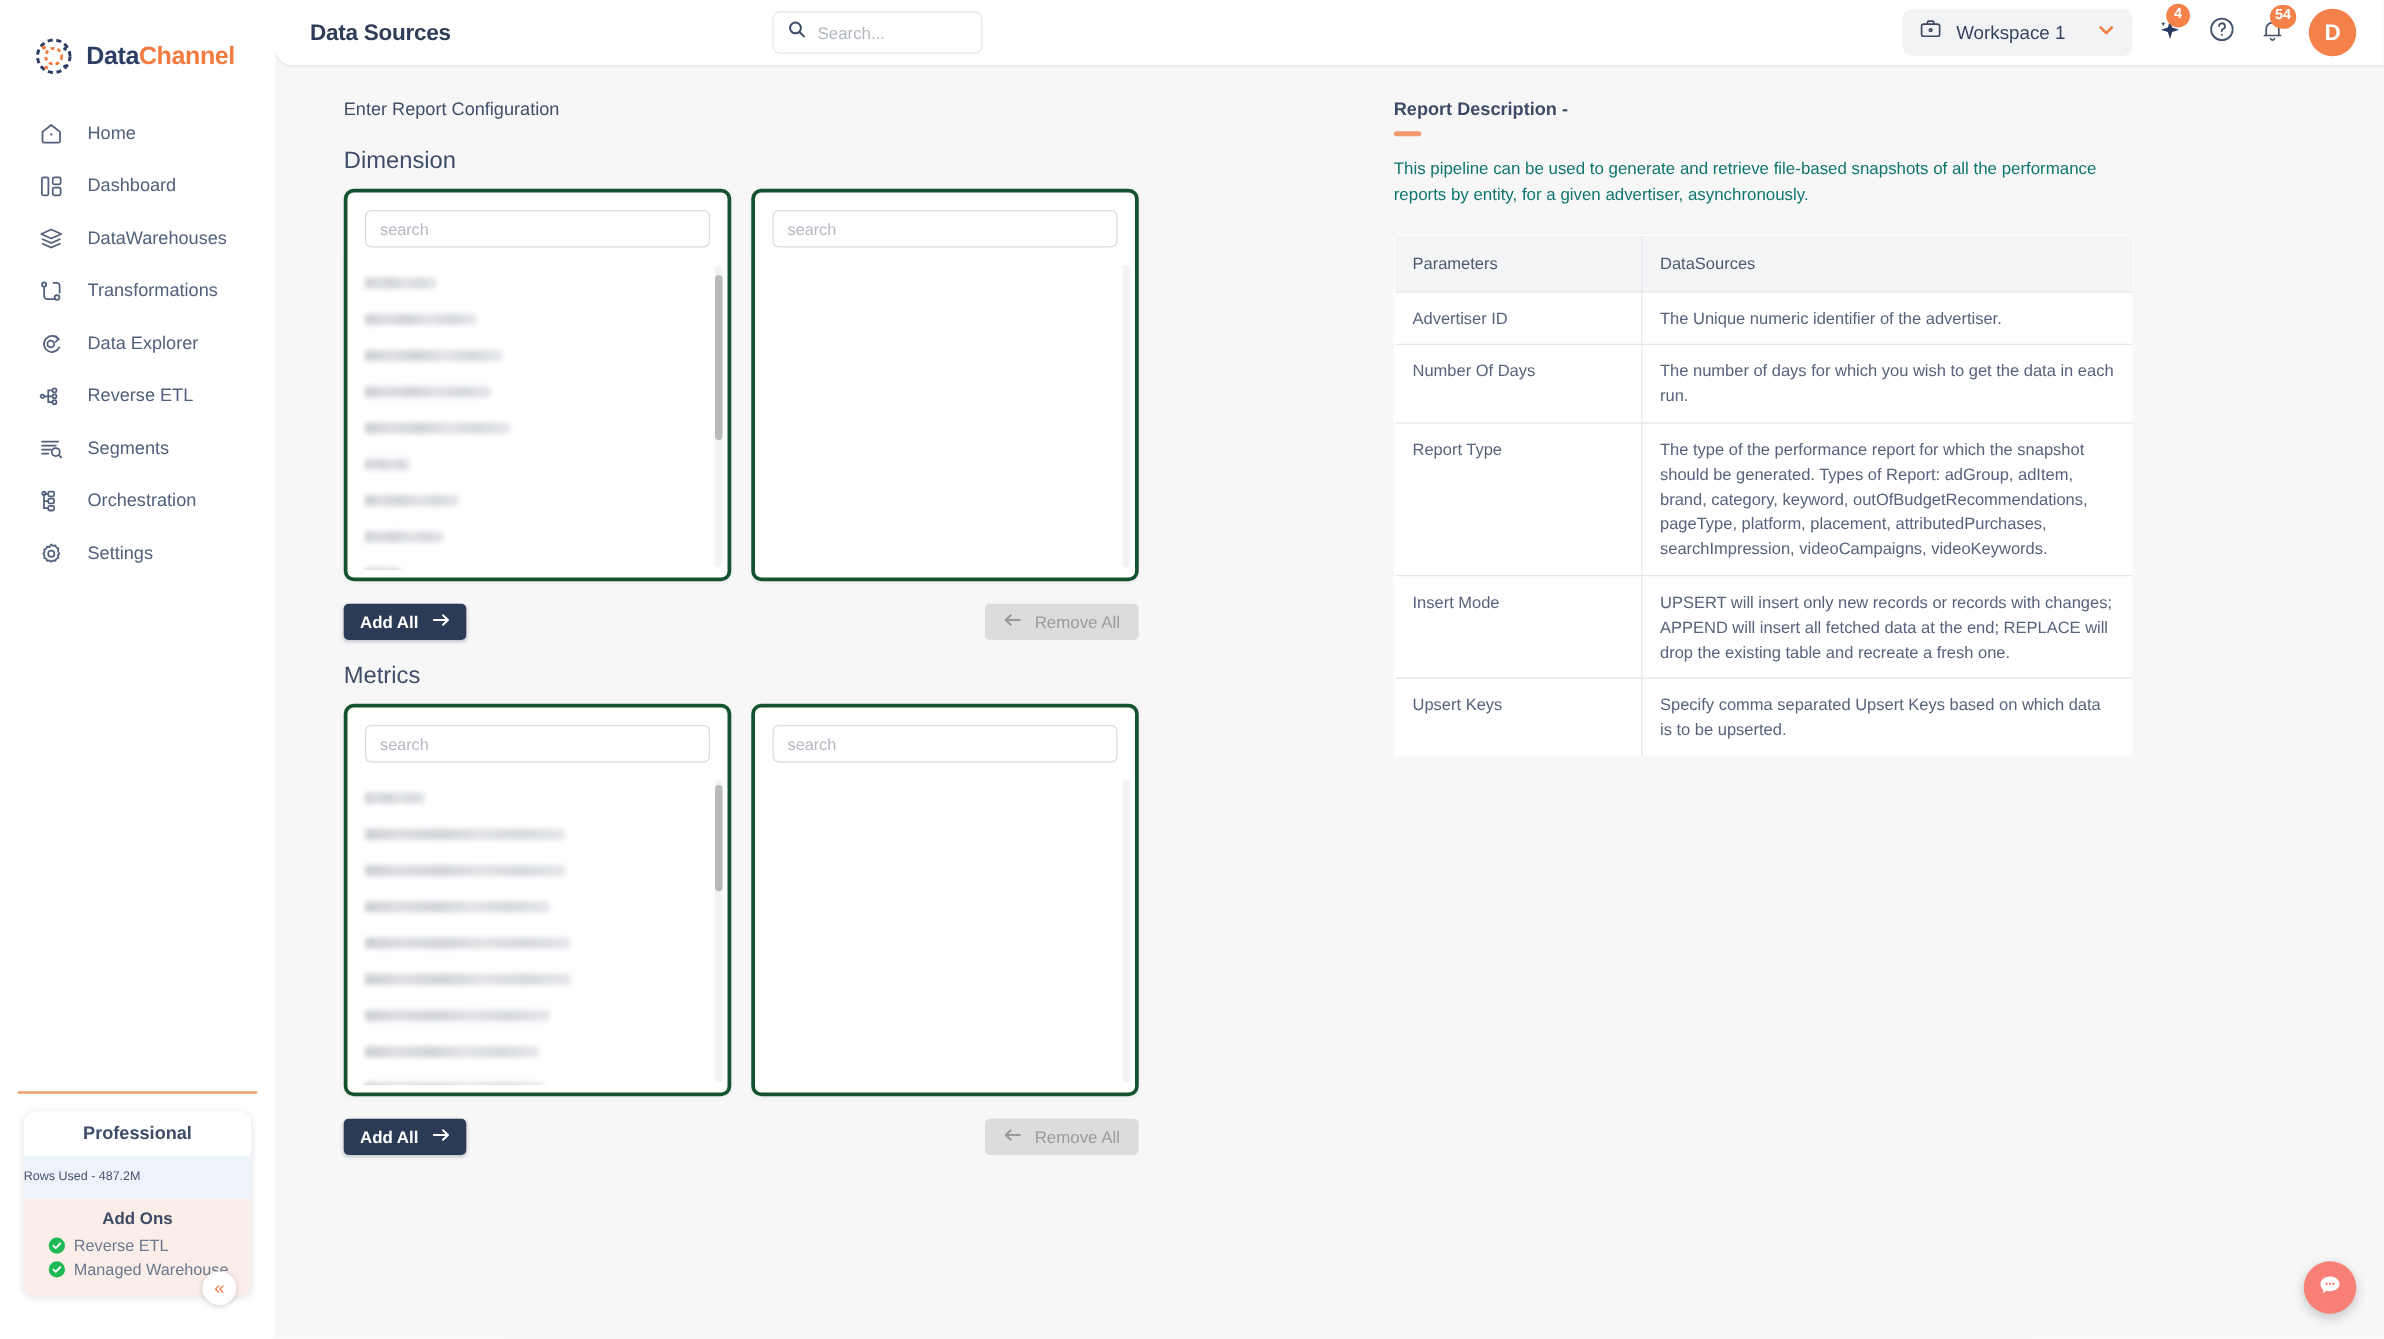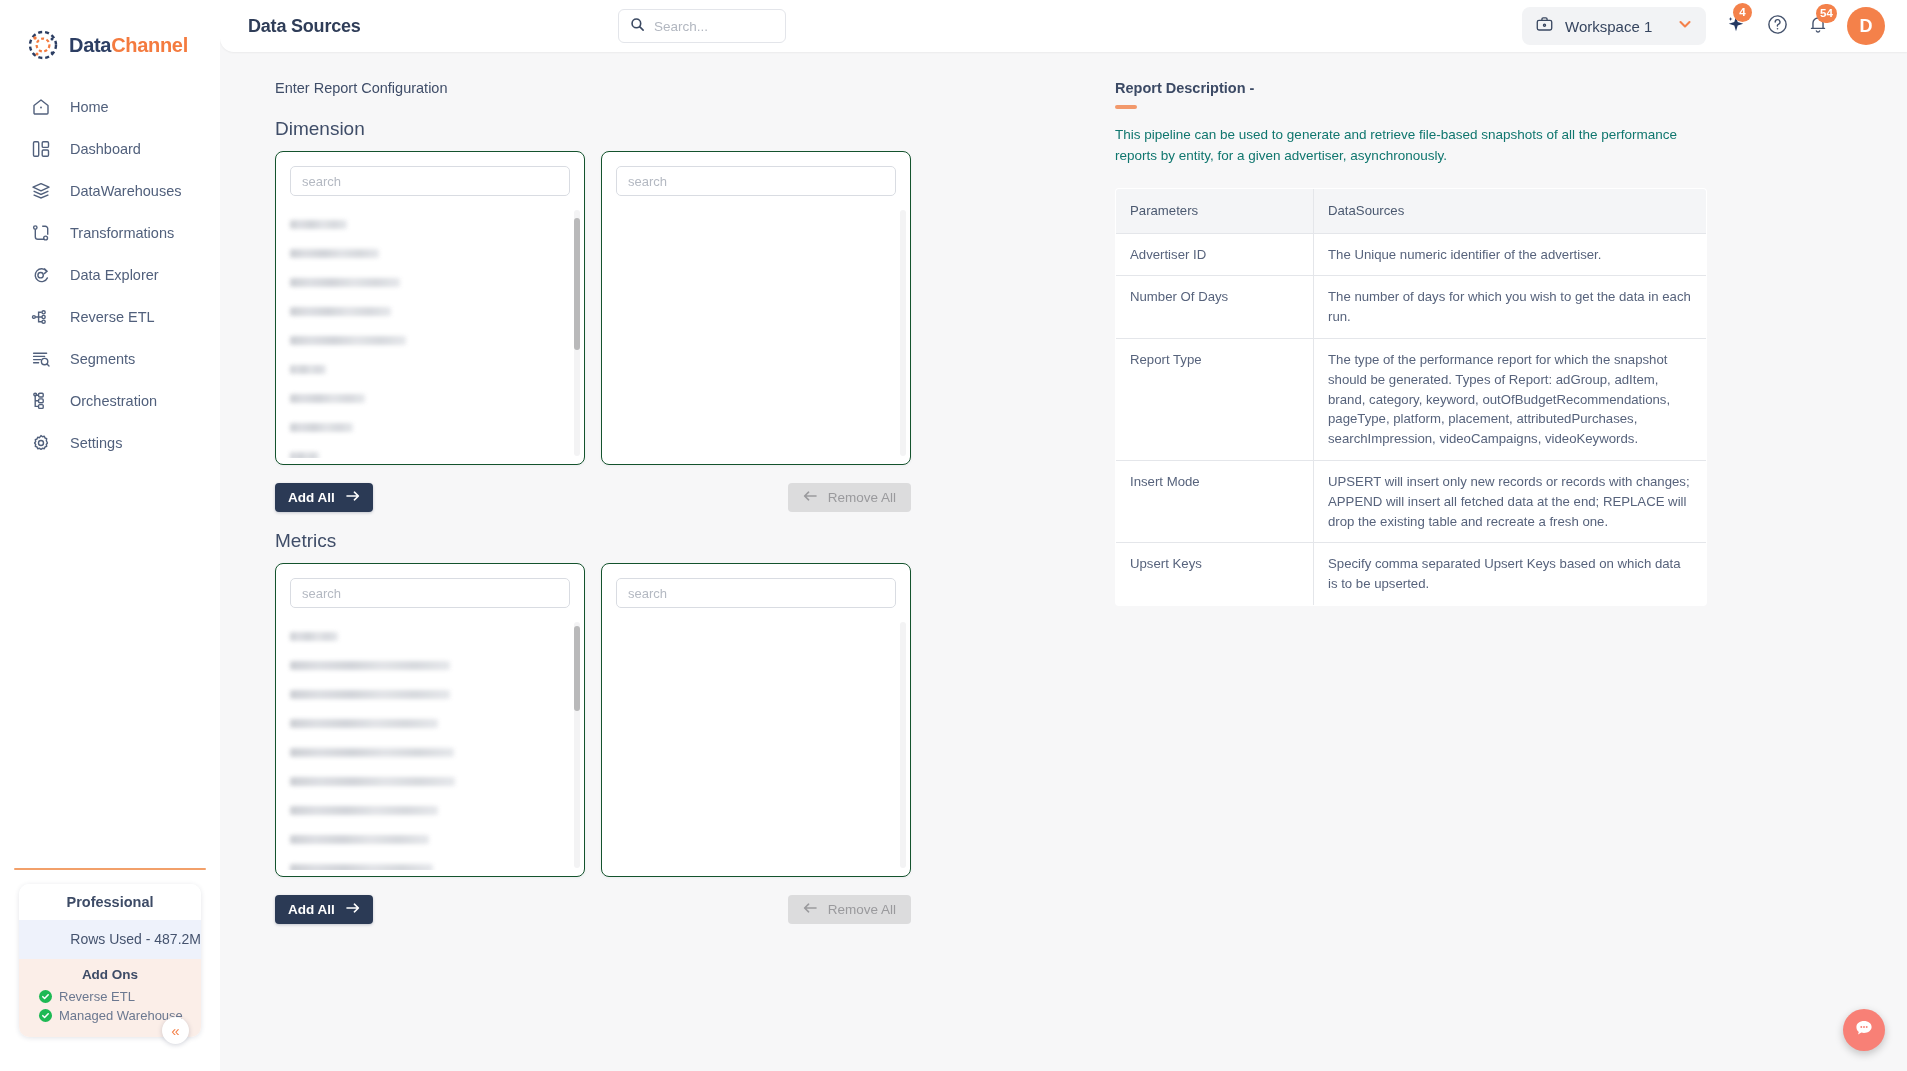--- a/index.html
+++ b/index.html
@@ -89,22 +89,22 @@
   }
   .plan-title {
     text-align: center;
     font-size: 14.5px;
     font-weight: 700;
     color: #3d4b66;
     padding: 10px 0 10px;
     background: #ffffff;
   }
   .plan-rows {
-    text-align: right;
-    font-size: 14px;
+    text-align: left;
+    font-size: 10px;
     color: #45536e;
     padding: 11px 0 12px;
     background: #eef2fb;
   }
   .plan-addons {
     background: #fbeee8;
     padding: 8px 0 12px;
   }
   .plan-addons-title {
     text-align: center;
@@ -274,21 +274,21 @@
   .dual {
     display: flex;
     gap: 16px;
   }
   .pane {
     position: relative;
     flex: 0 0 310px;
     width: 310px;
     height: 314px;
     background: #fff;
-    border: 1px solid #14532d;
+    border: 3px solid #14532d;
     border-radius: 8px;
     box-shadow: 0 1px 3px rgba(40,50,80,.05);
     overflow: hidden;
   }
   .pane .pane-search {
     margin: 14px 14px 0 14px;
     height: 30px;
     border: 1px solid #d9dce2;
     border-radius: 5px;
     display: flex;

